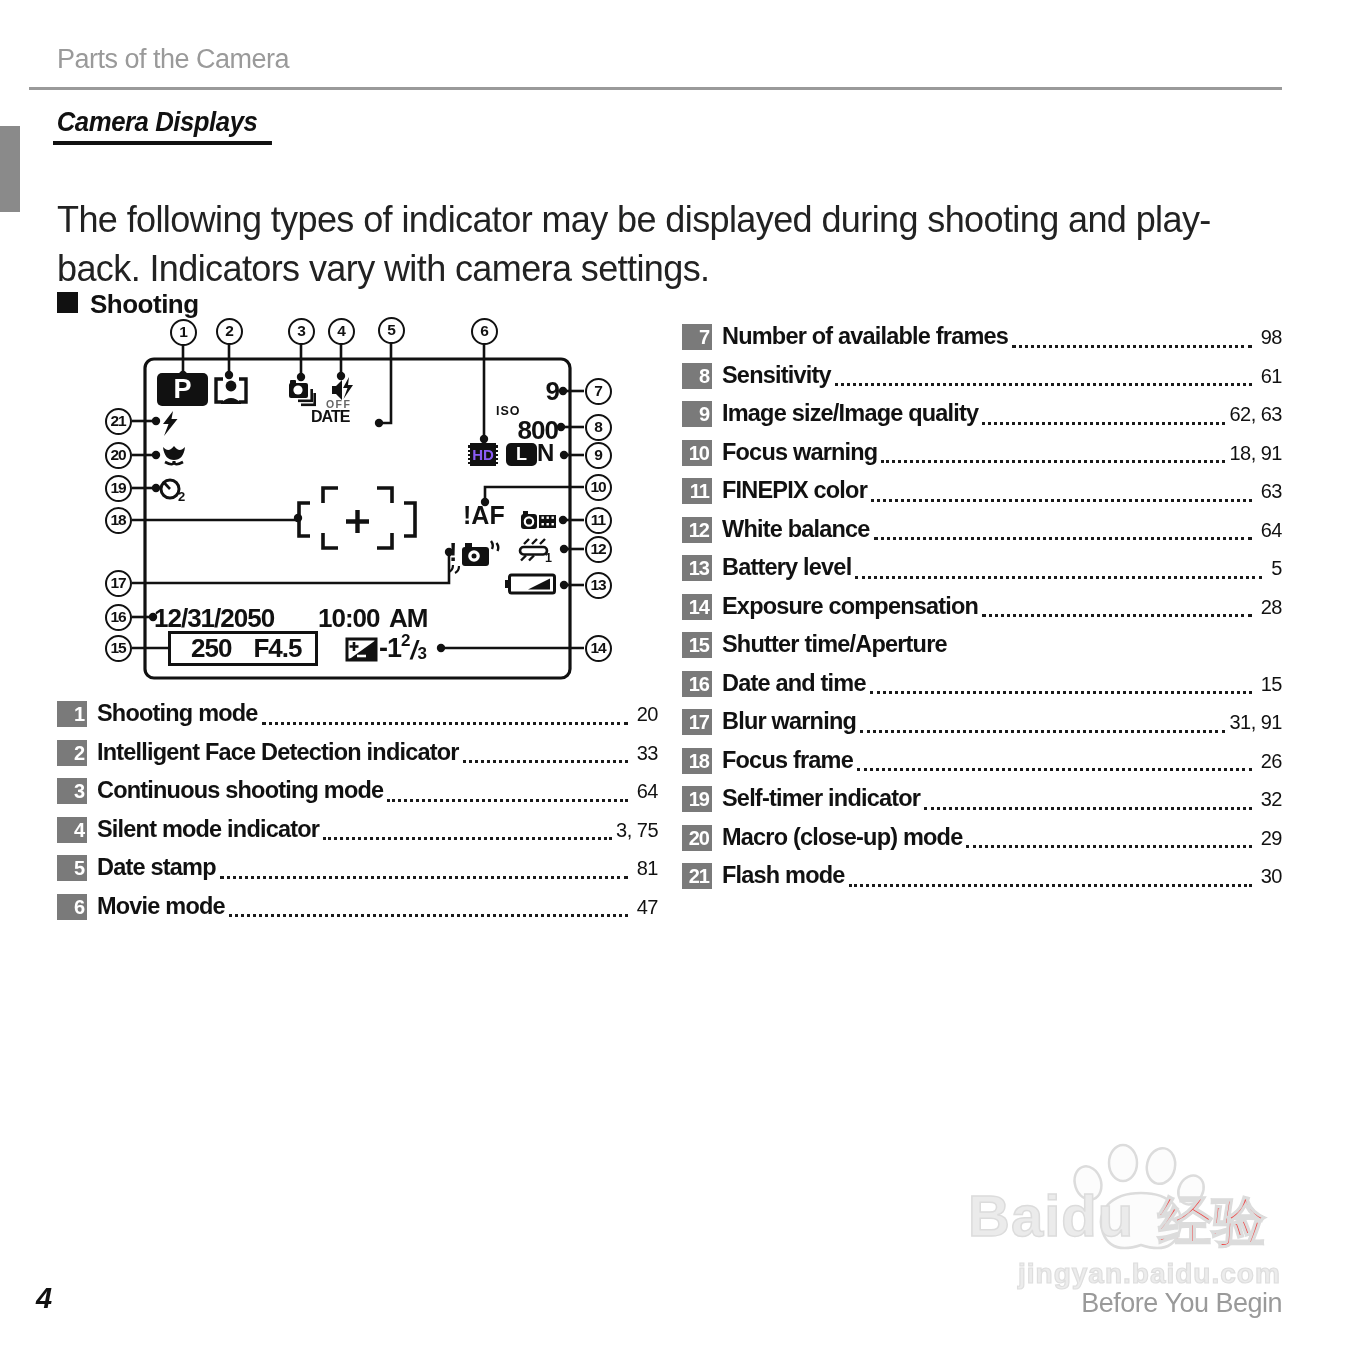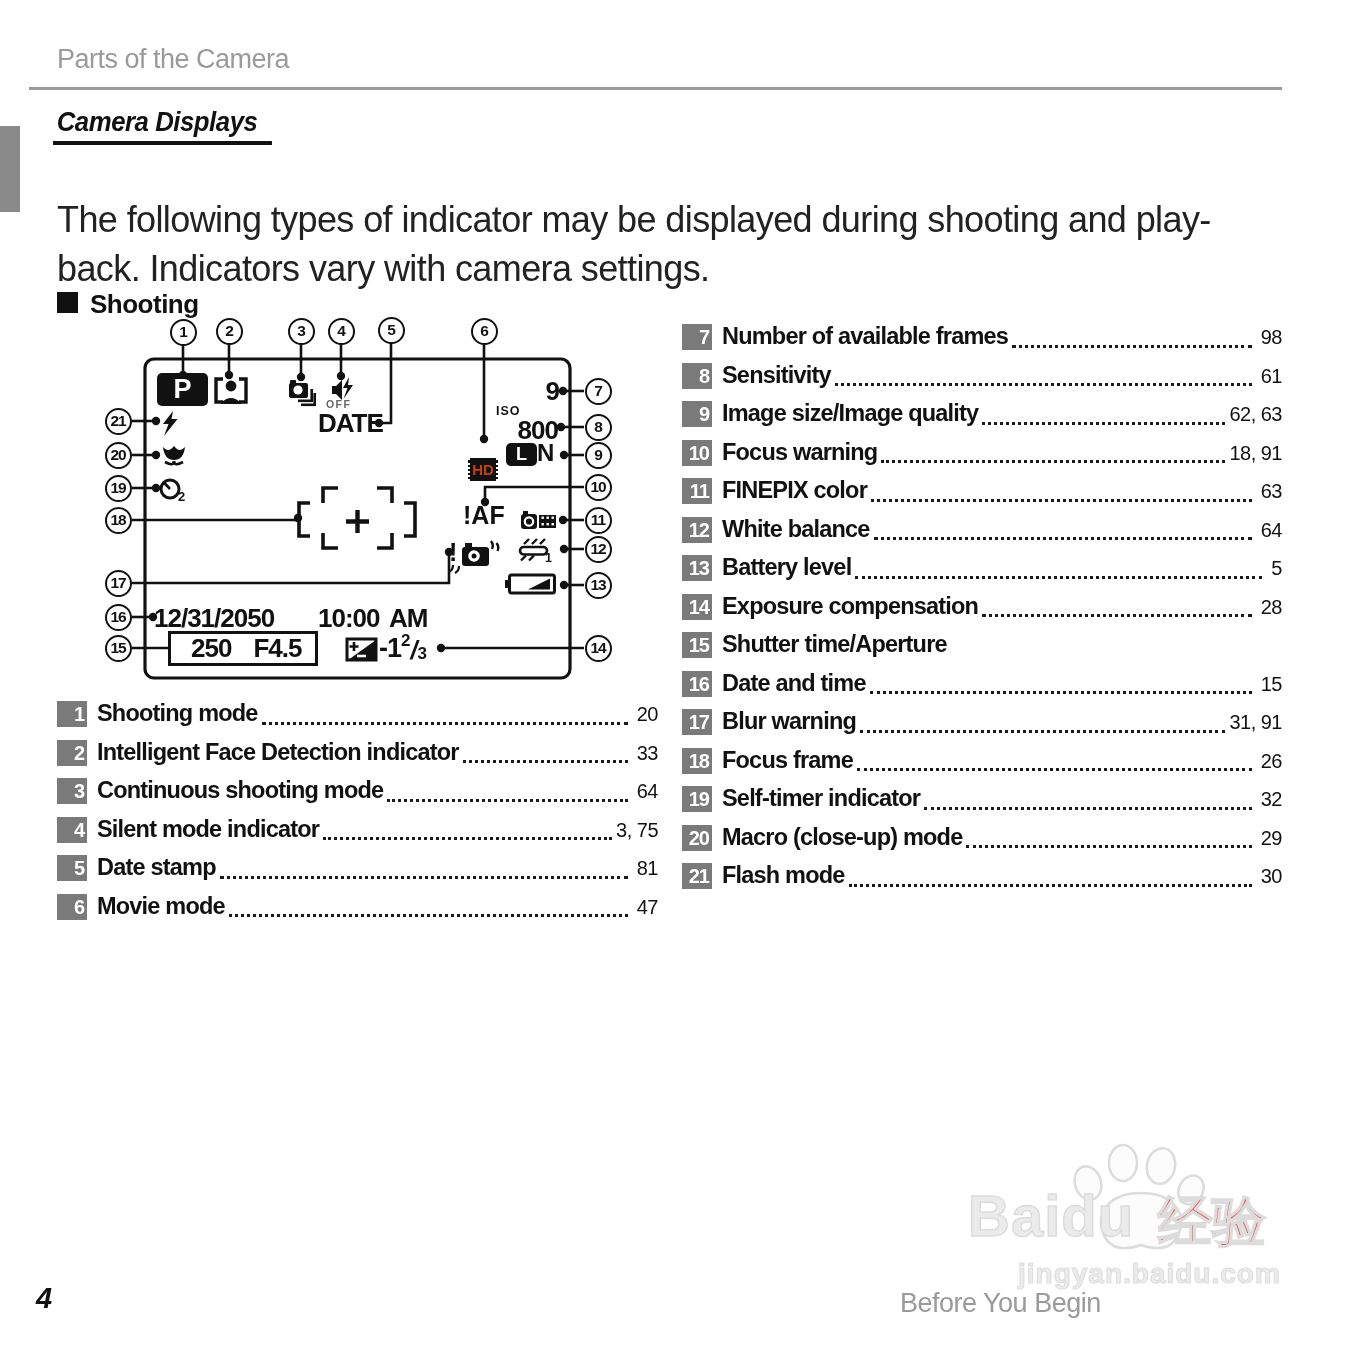--- a/index.html
+++ b/index.html
@@ -20,21 +20,21 @@
   .shoot-hd .sq { display:inline-block; width:21px; height:21px; background:#111; margin-right:12px; }
 
   
   .diagram { position:absolute; left:90px; top:312px; width:530px; height:375px; }
   .diagram svg.overlay { position:absolute; left:0; top:0; }
   .co { position:absolute; width:27px; height:27px; border:2.8px solid #111; border-radius:50%; background:#fff;
         font-size:15.5px; font-weight:bold; display:flex; align-items:center; justify-content:center; z-index:3; letter-spacing:-1px; }
   .dtx { position:absolute; font-weight:bold; color:#111; z-index:2; white-space:nowrap; }
   .pbox { position:absolute; left:67px; top:61px; width:51px; height:33px; background:#111; color:#fff; border-radius:5px;
           font-size:27px; font-weight:bold; display:flex; align-items:center; justify-content:center; z-index:2; }
-  .hdbox { position:absolute; left:378px; top:146px; width:30px; height:23px; background:#111; color:#c2410c; font-size:15px; font-weight:bold;
+  .hdbox { position:absolute; left:378px; top:131px; width:30px; height:23px; background:#111; color:#8b5cf6; font-size:15px; font-weight:bold;
            display:flex; align-items:center; justify-content:center; border-left:2px dotted #fff; border-right:2px dotted #fff; z-index:2;text-align:center; }
   .lbox { position:absolute; left:416px; top:131px; width:31px; height:23px; background:#111; color:#fff; border-radius:5px;
           font-size:18px; font-weight:bold; display:flex; align-items:center; justify-content:center; z-index:2; }
   .shbox { position:absolute; left:78px; top:319px; width:150px; height:35px; border:3px solid #111; display:flex;
            align-items:center; justify-content:space-between; padding:0 20px; font-size:26px; font-weight:bold; z-index:2; letter-spacing:-1px;gap:22px; }
   .expv { position:absolute; left:289px; top:321px; display:flex; align-items:flex-start; z-index:2; font-weight:bold; }
   .expv .base { font-size:27px; letter-spacing:-1px; }
   .expv .sup { font-size:17px; position:relative; top:-2px; }
   .expv .slash { font-size:25px; font-style:italic; position:relative; top:3px; }
   .expv .sub { font-size:17px; position:relative; top:11px; }
@@ -45,21 +45,21 @@
   .legend.right { left:682px; top:321px; width:600px; }
   .lrow { display:flex; align-items:baseline; height:38.5px; padding-top:2px; }
   .lnum { flex:0 0 30px; height:26px; line-height:26px; background:#7a7a7a; color:#fff; font-size:20px; font-weight:bold;
           text-align:right; padding-right:3px; letter-spacing:-1px; margin-right:10px; }
   .llab { font-size:23.5px; font-weight:bold; letter-spacing:-0.8px; white-space:nowrap; }
   .ldots { flex:1; border-bottom:3.2px dotted #1a1a1a; align-self:flex-end; margin:0 4px 12px 4px; min-width:10px; }
   .lpg { font-size:20px; letter-spacing:-0.5px; white-space:pre; }
 
   
   .pgnum { position:absolute; left:36px; top:1282px; font-size:29px; font-weight:bold; font-style:italic; }
-  .footer-txt { position:absolute; left:900px; top:1288px; width:382px; text-align:left; font-size:27px; color:#9a9a9a; letter-spacing:-0.5px; }
+  .footer-txt { position:absolute; left:900px; top:1288px; width:382px; text-align:right; font-size:27px; color:#9a9a9a; letter-spacing:-0.5px; }
   .wm { position:absolute; left:955px; top:1130px; width:350px; height:190px; z-index:0; }
   .wm-baidu { position:absolute; left:13px; top:52px; font-size:58px; font-weight:bold; color:#ebebeb; -webkit-text-stroke:1.5px #dcdcdc; letter-spacing:1px; }
   .wm-cn { position:absolute; left:203px; top:56px; font-size:54px; font-weight:bold; color:#ef4444; -webkit-text-stroke:1.5px #dcdcdc; }
   .wm-url { position:absolute; left:15px; top:128px; font-size:28px; font-weight:bold; color:#ececec; -webkit-text-stroke:1.2px #dedede; letter-spacing:1px;margin-left:48px; }
   .wm svg { position:absolute; left:88px; top:8px; }
 </style>
 </head>
 <body>
 
 <div class="page">
@@ -237,21 +237,21 @@
     <div class="co" style="left:14.5px;top:322.5px">15</div>
     <div class="co" style="left:14.5px;top:291.5px">16</div>
     <div class="co" style="left:14.5px;top:257.5px">17</div>
     <div class="co" style="left:14.5px;top:194.5px">18</div>
     <div class="co" style="left:14.5px;top:162.5px">19</div>
     <div class="co" style="left:14.5px;top:129.5px">20</div>
     <div class="co" style="left:14.5px;top:95.5px">21</div>
 
     <div class="pbox">P</div>
     <div class="dtx" style="left:236px;top:86px;font-size:10.5px;color:#666;letter-spacing:1.4px">OFF</div>
-    <div class="dtx" style="left:228px;top:96px;font-size:26px;letter-spacing:-1px">DATE</div>
+    <div class="dtx" style="left:221px;top:96px;font-size:16px;letter-spacing:-1px">DATE</div>
     <div class="dtx" style="left:430px;top:64px;width:40px;text-align:right;font-size:26px">9</div>
     <div class="dtx" style="left:406px;top:92px;font-size:12.5px;letter-spacing:1px">ISO</div>
     <div class="dtx" style="left:420px;top:103px;width:48px;text-align:right;font-size:26px;letter-spacing:-1px">800</div>
     <div class="hdbox">HD</div>
     <div class="lbox">L</div>
     <div class="dtx" style="left:447px;top:127px;font-size:24px">N</div>
     <div class="dtx" style="left:373px;top:189px;font-size:25px;letter-spacing:0px">!AF</div>
     <div class="dtx" style="left:359px;top:226px;font-size:25px">!</div>
     <div class="dtx" style="left:88px;top:177px;font-size:13px">2</div>
     <div class="dtx" style="left:455px;top:239px;font-size:12.5px">1</div>

